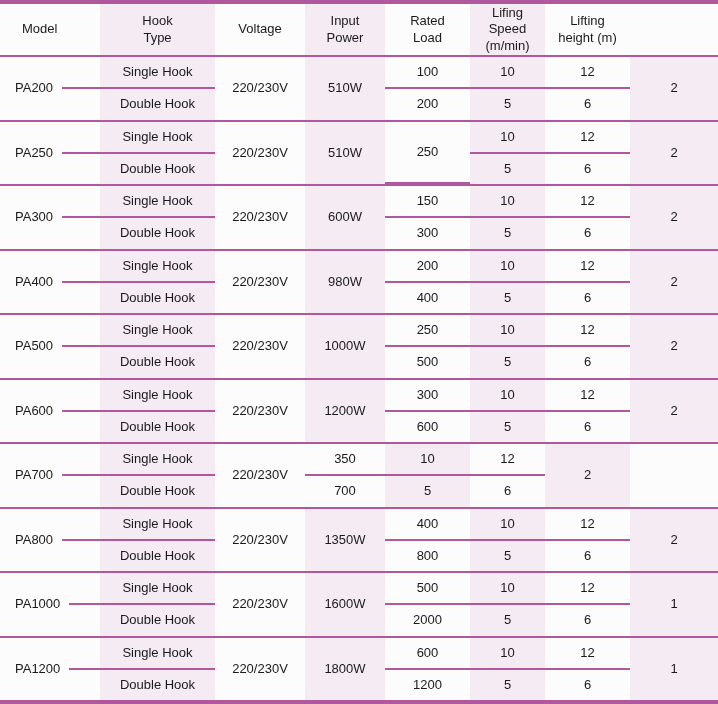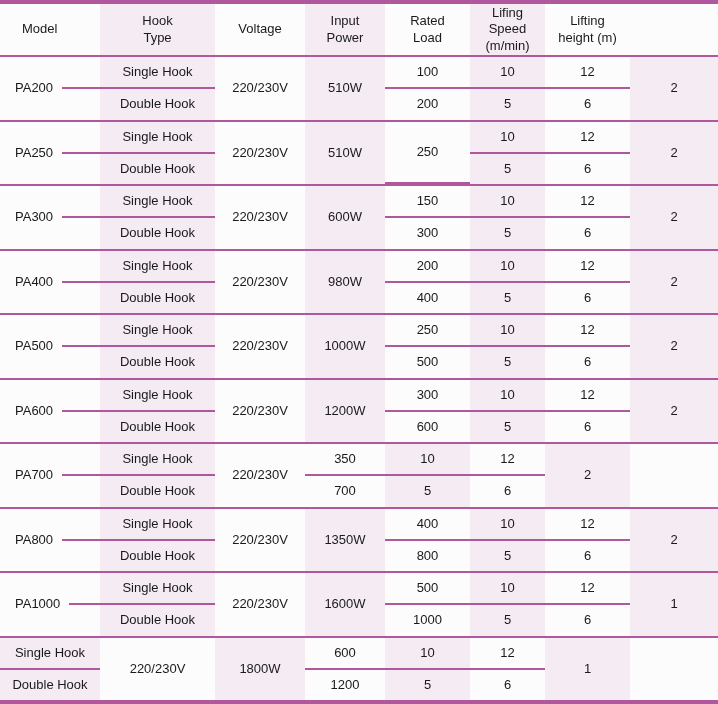--- a/index.html
+++ b/index.html
@@ -324,33 +324,37 @@
           <div class="model-line"></div>
         </div>
         <div class="cell pink split">
           <div class="sub">Single Hook</div>
           <div class="sub">Double Hook</div>
         </div>
         <div class="cell white">220/230V</div>
         <div class="cell pink">1600W</div>
         <div class="cell white split">
           <div class="sub">500</div>
-          <div class="sub">1000</div>
+          <div class="sub">2000</div>
         </div>
         <div class="cell pink split">
           <div class="sub">10</div>
           <div class="sub">5</div>
         </div>
         <div class="cell white split">
           <div class="sub">12</div>
           <div class="sub">6</div>
         </div>
         <div class="cell pink">1</div>
       </div>
       <div class="row group">
+        <div class="cell white model-cell">
+          <span>PA1200</span>
+          <div class="model-line"></div>
+        </div>
         <div class="cell pink split">
           <div class="sub">Single Hook</div>
           <div class="sub">Double Hook</div>
         </div>
         <div class="cell white">220/230V</div>
         <div class="cell pink">1800W</div>
         <div class="cell white split">
           <div class="sub">600</div>
           <div class="sub">1200</div>
         </div>

